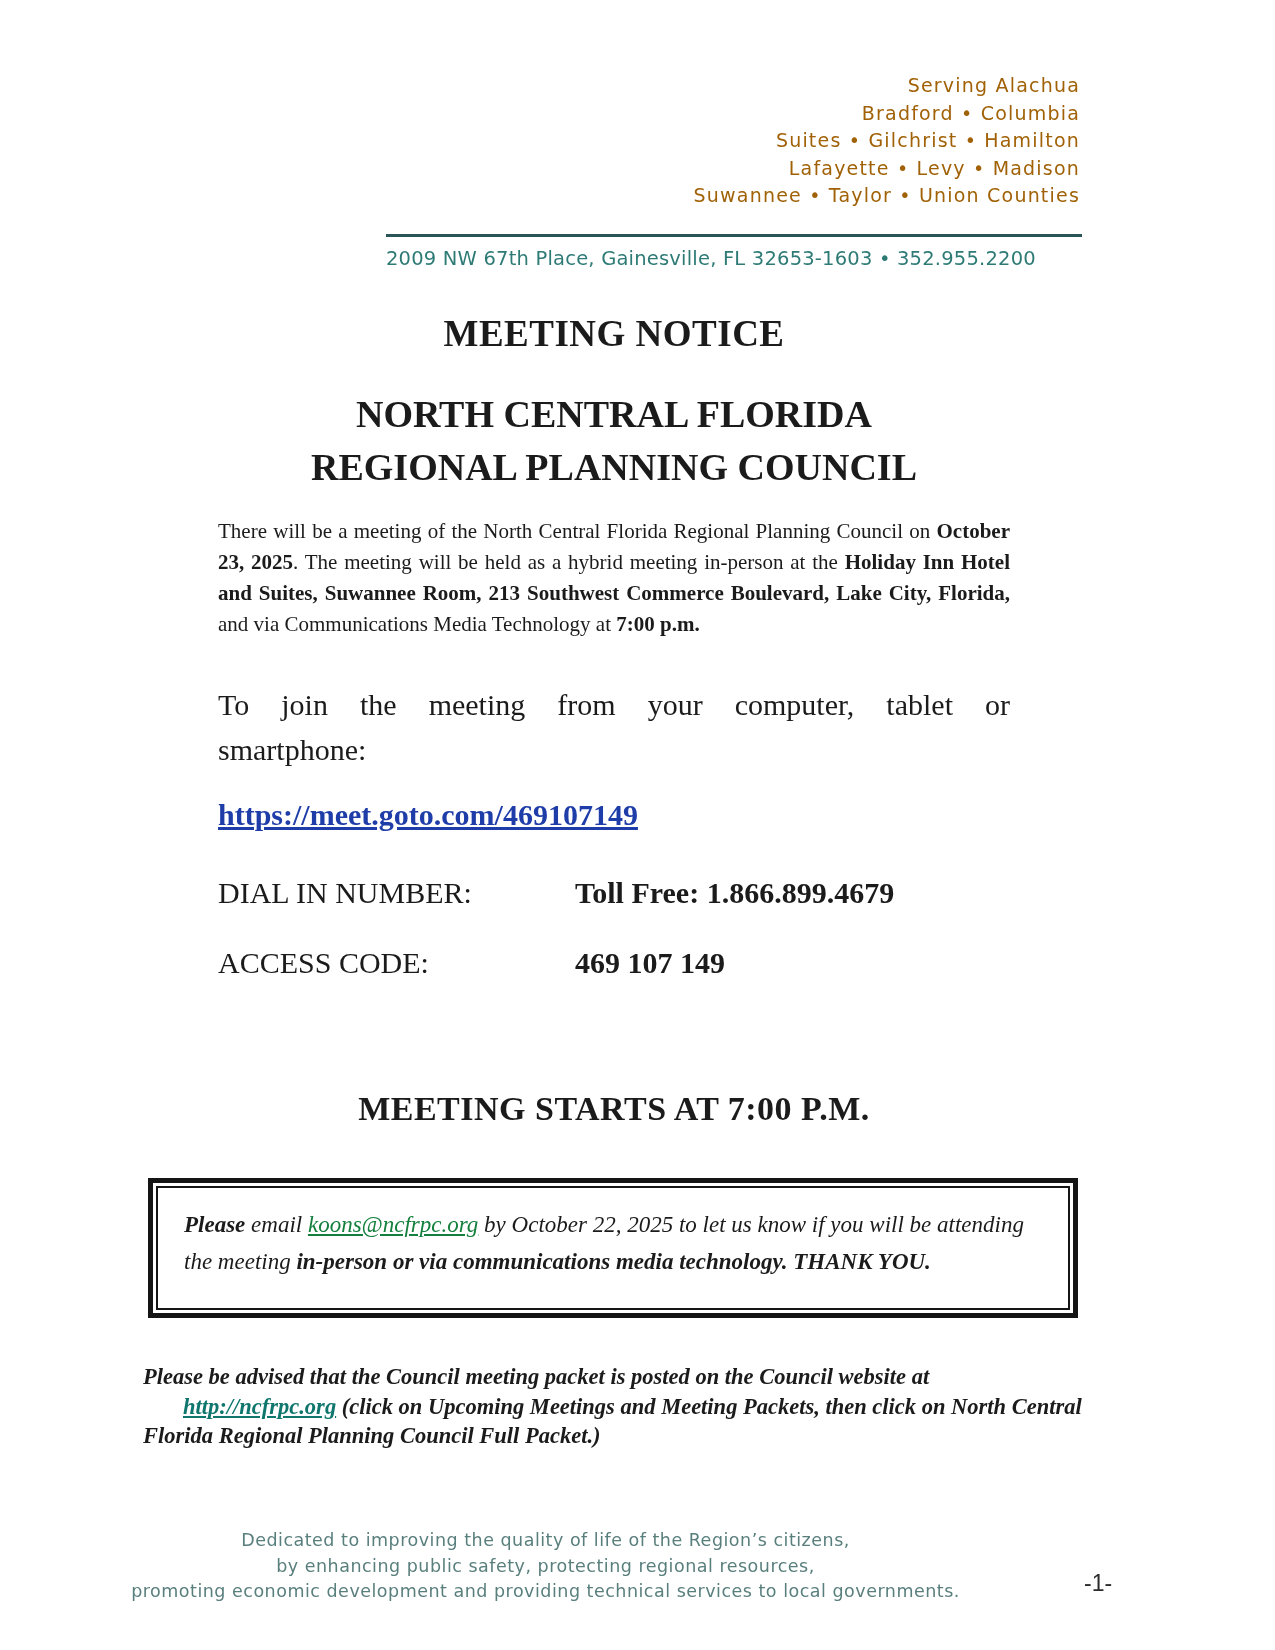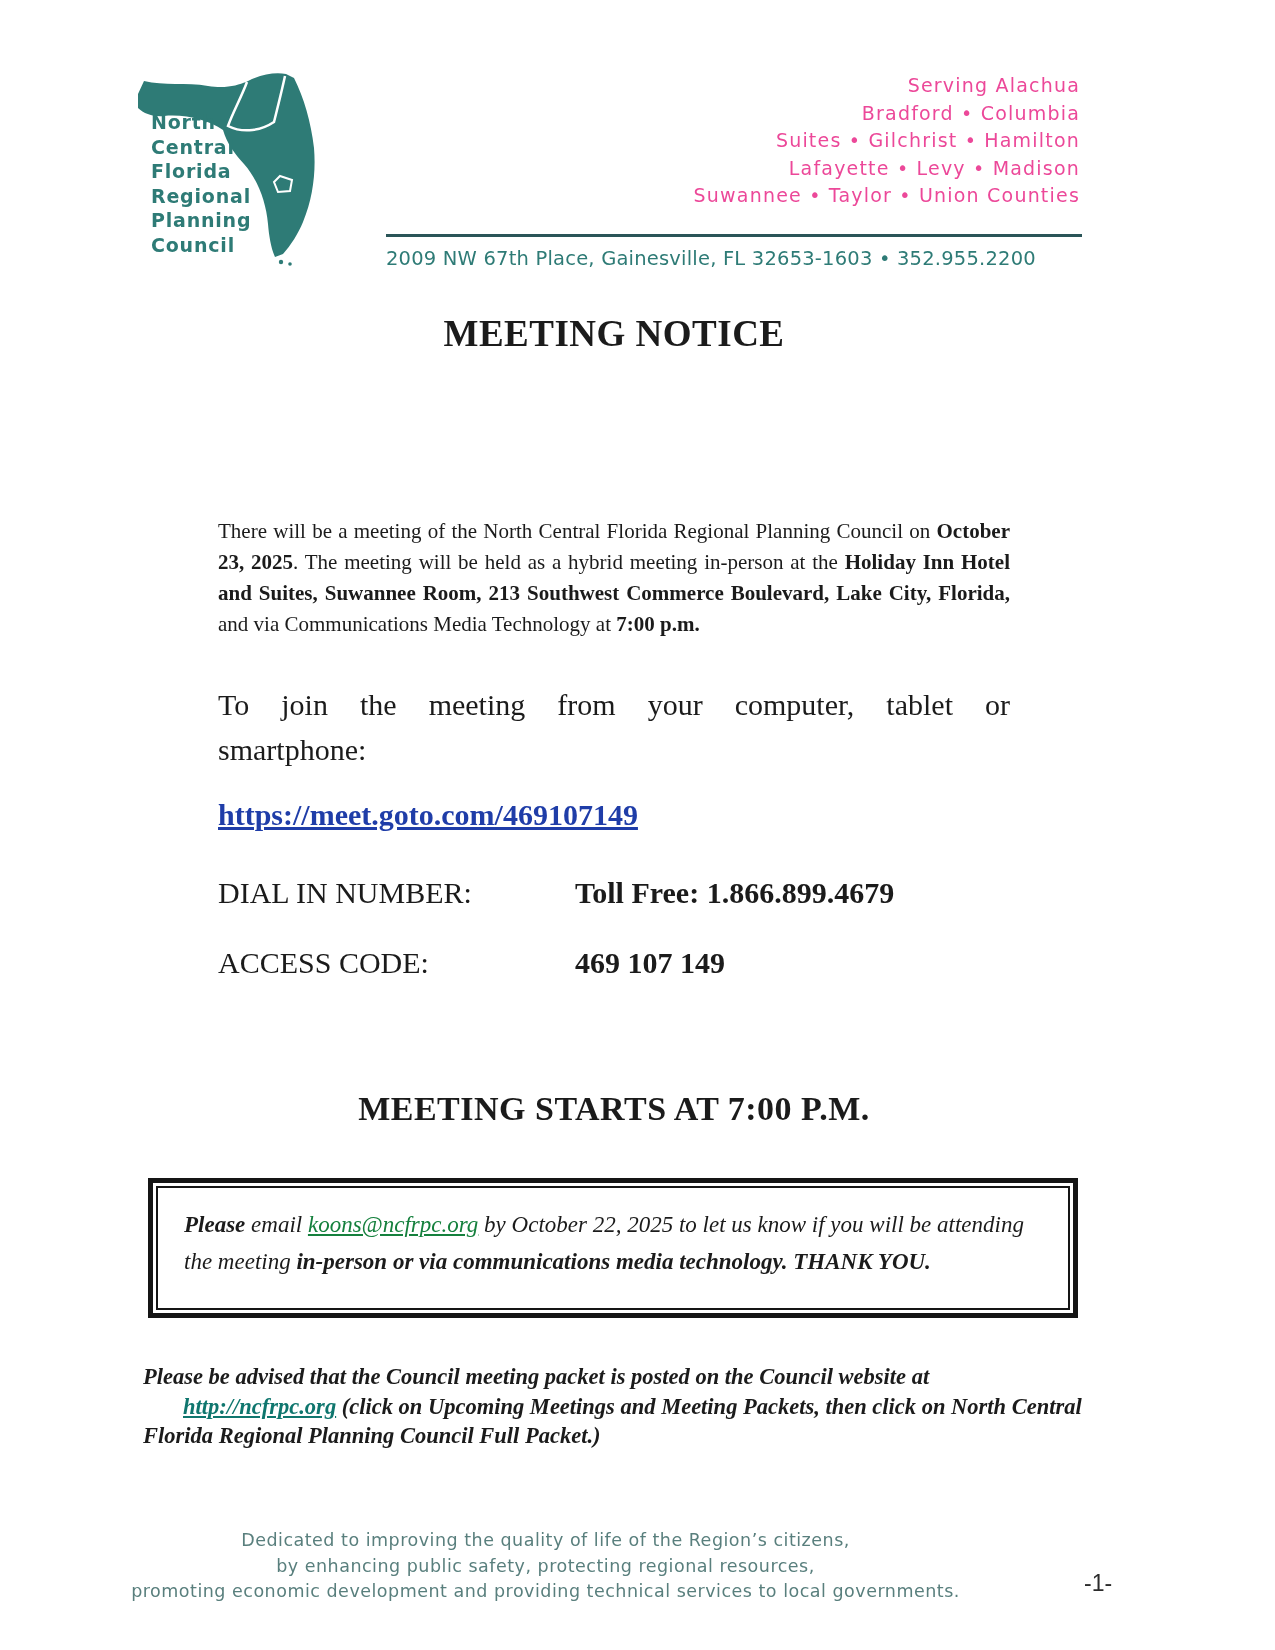--- a/index.html
+++ b/index.html
@@ -20,21 +20,21 @@
     position:absolute; left:18px; top:46px;
     font-family:"DejaVu Sans", sans-serif;
     font-weight:bold; font-size:19px; line-height:24.5px;
     letter-spacing:0.8px; color:#2e7b76;
   }
   .serving {
     position:absolute; top:72px; right:195px;
     text-align:right;
     font-family:"DejaVu Sans", sans-serif;
     font-size:19px; line-height:27.5px;
-    letter-spacing:1.2px; color:#ec4899;
+    letter-spacing:1.2px; color:#a16207;
   }
   .divider {
     position:absolute; left:386px; top:234px;
     width:696px; height:3px; background:#2a5558;
   }
   .address {
     position:absolute; left:386px; top:247px; width:700px;
     font-family:"DejaVu Sans", sans-serif;
     font-size:19.5px; letter-spacing:0.2px;
     color:#2e7b76; white-space:nowrap;
@@ -107,54 +107,37 @@
     position:absolute; left:1084px; top:1570px;
     font-family:"Liberation Sans", sans-serif;
     font-size:23px; color:#2b2b2b;
   }
 </style>
 </head>
 <body>
 
 <div class="page">
 
-  <div class="logo">
-    <svg viewBox="0 0 240 205" aria-hidden="true">
-      <path fill="#2e7b76" d="M4,30 L10,17 C30,22 52,18 74,22 C92,25 104,21 112,18 L118,15
-               C130,10 142,8 152,10 L160,14 C170,34 177,58 180,84
-               C182,108 179,134 169,158 C164,170 157,181 149,190
-               L141,193 C137,184 135,172 134,160 C132,138 124,116 110,100
-               C101,90 93,80 89,66 C74,56 52,50 30,52 C20,53 10,50 4,44 Z"></path>
-      <path fill="none" stroke="#ffffff" stroke-width="2.5" d="M113,18 C107,34 99,48 94,62 C110,70 128,66 140,58 C144,42 148,26 151,12"></path>
-      <path fill="none" stroke="#ffffff" stroke-width="2" d="M146,112 l12,4 l-2,11 l-12,1 l-4,-10 z"></path>
-      <circle cx="147" cy="198" r="2.2" fill="#2e7b76"></circle>
-      <circle cx="156" cy="200" r="1.8" fill="#2e7b76"></circle>
-    </svg>
-    <div class="logo-text">
-      <div>North</div>
-      <div>Central</div>
-      <div>Florida</div>
-      <div>Regional</div>
-      <div>Planning</div>
-      <div>Council</div>
-    </div>
-  </div>
 
   <div class="serving">
     <div>Serving Alachua</div>
     <div>Bradford • Columbia</div>
     <div>Suites • Gilchrist • Hamilton</div>
     <div>Lafayette • Levy • Madison</div>
     <div>Suwannee • Taylor • Union Counties</div>
   </div>
 
   <div class="divider"></div>
   <div class="address">2009 NW 67th Place, Gainesville, FL 32653-1603 • 352.955.2200</div>
 
   <div class="notice-title">MEETING NOTICE</div>
+  <div class="org-title">
+    <div>NORTH CENTRAL FLORIDA</div>
+    <div>REGIONAL PLANNING COUNCIL</div>
+  </div>
 
   <p class="intro"><span>There will be a meeting of the North Central Florida Regional Planning Council on </span><b>October 23, 2025</b><span>.  The meeting will be held as a hybrid meeting in-person at the </span><b>Holiday Inn Hotel and Suites, Suwannee Room, 213 Southwest Commerce Boulevard, Lake City, Florida,</b><span> and via Communications Media Technology at </span><b>7:00 p.m.</b></p>
 
   <p class="join-text">To join the meeting from your computer, tablet or smartphone:</p>
   <a class="join-link">https://meet.goto.com/469107149</a>
 
   <div class="phone-row row-dial">
     <span class="lbl">DIAL IN NUMBER:</span><span class="val">Toll Free: 1.866.899.4679</span>
   </div>
   <div class="phone-row row-access">

